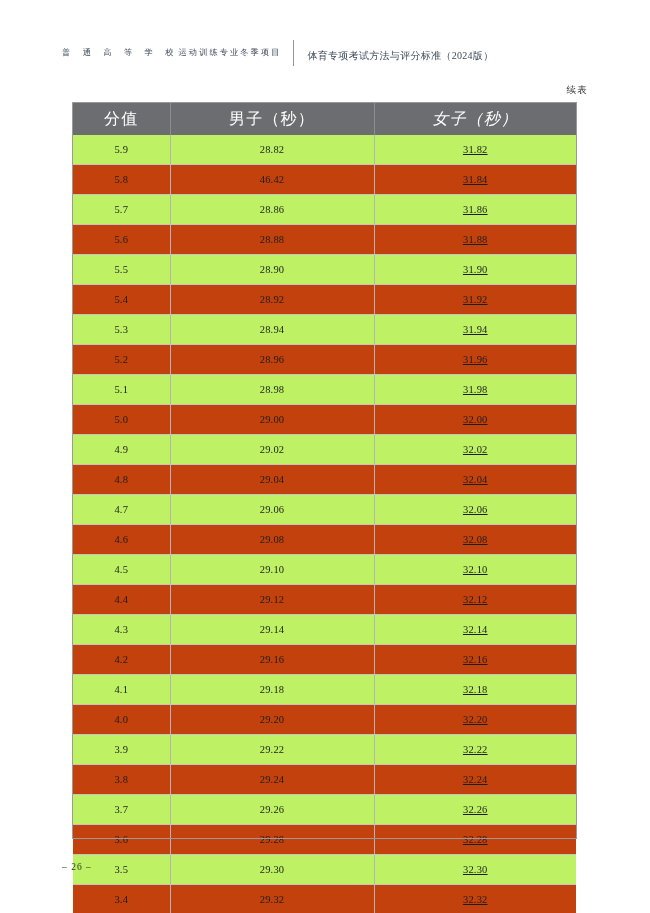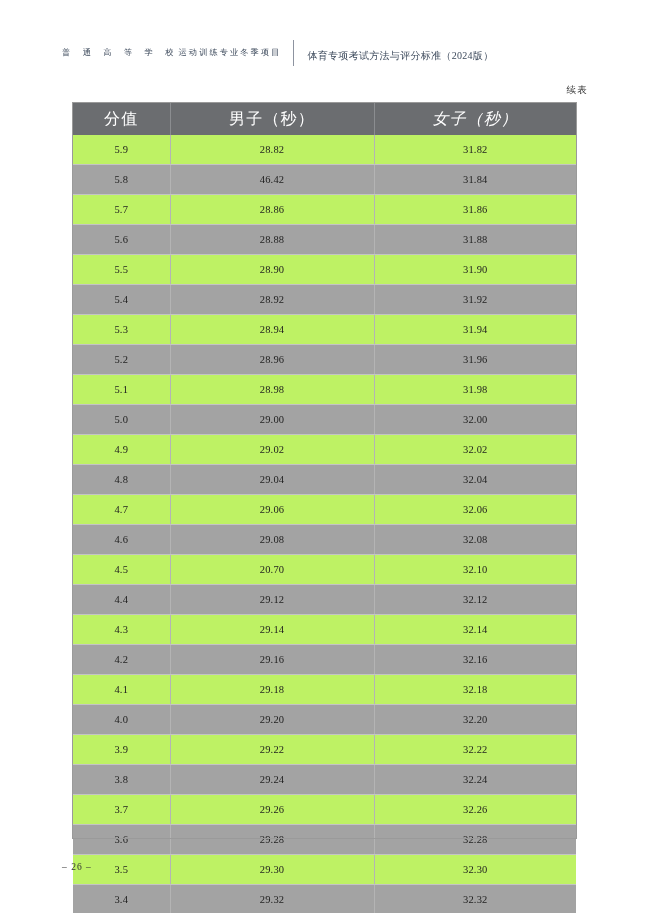--- a/index.html
+++ b/index.html
@@ -98,24 +98,24 @@
 
   .score-table td {
     height: 27px;
     font-size: 10.5px;
     color: #1e1e1e;
     text-align: center;
     border-right: 1px solid #b4b4b4;
     border-bottom: 1px solid #c4c4c4;
     letter-spacing: 0.2px;
   }
-  .score-table td:last-child { border-right: none; }
+  .score-table td:last-child { border-right: none; text-decoration: underline; }
 
   .score-table tbody tr.band-a td { background: #bef264; }
-  .score-table tbody tr.band-b td { background: #a3a3a3; margin-left: 16px; }
+  .score-table tbody tr.band-b td { background: #c2410c; margin-left: 16px; }
 
   .score-table tbody tr:last-child td { border-bottom: 1px solid #9a9a9a; }
 
   
   .table-frame {
     position: absolute;
     left: 72px;
     top: 102px;
     width: 505px;
     height: 737px;
@@ -229,21 +229,21 @@
           <td>29.06</td>
           <td>32.06</td>
         </tr>
         <tr class="band-b">
           <td>4.6</td>
           <td>29.08</td>
           <td>32.08</td>
         </tr>
         <tr class="band-a">
           <td>4.5</td>
-          <td>20.70</td>
+          <td>29.10</td>
           <td>32.10</td>
         </tr>
         <tr class="band-b">
           <td>4.4</td>
           <td>29.12</td>
           <td>32.12</td>
         </tr>
         <tr class="band-a">
           <td>4.3</td>
           <td>29.14</td>

